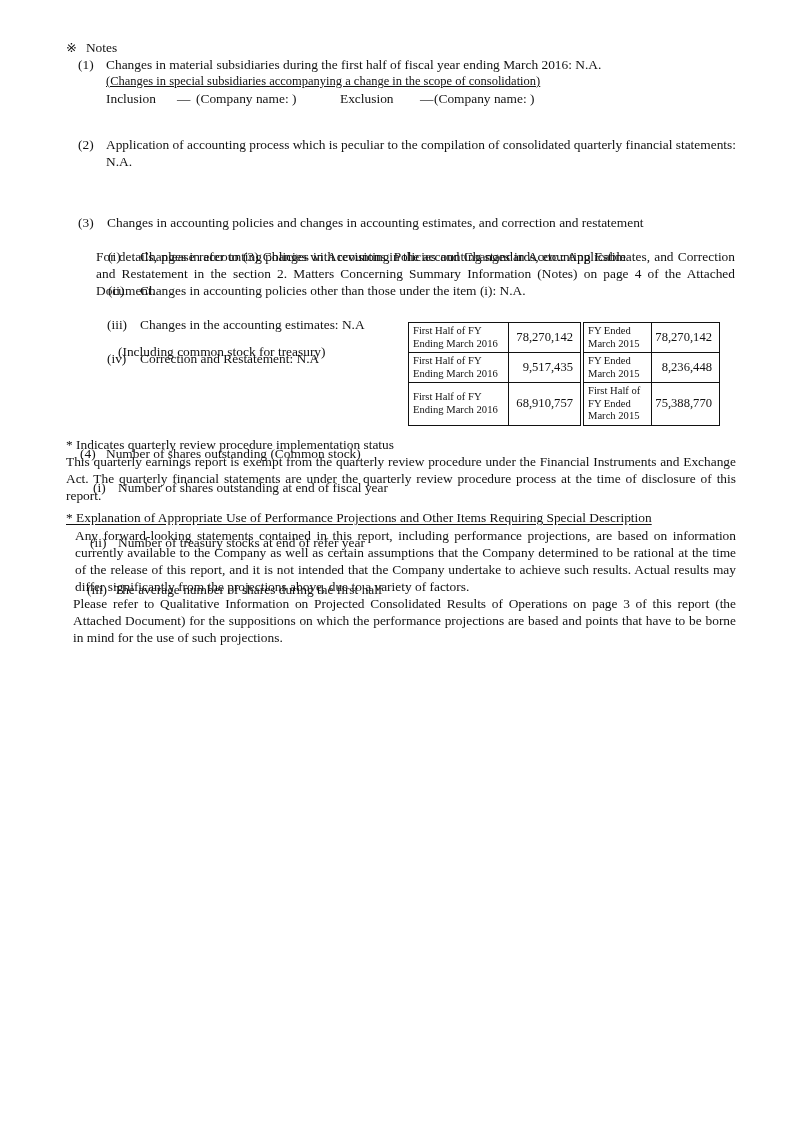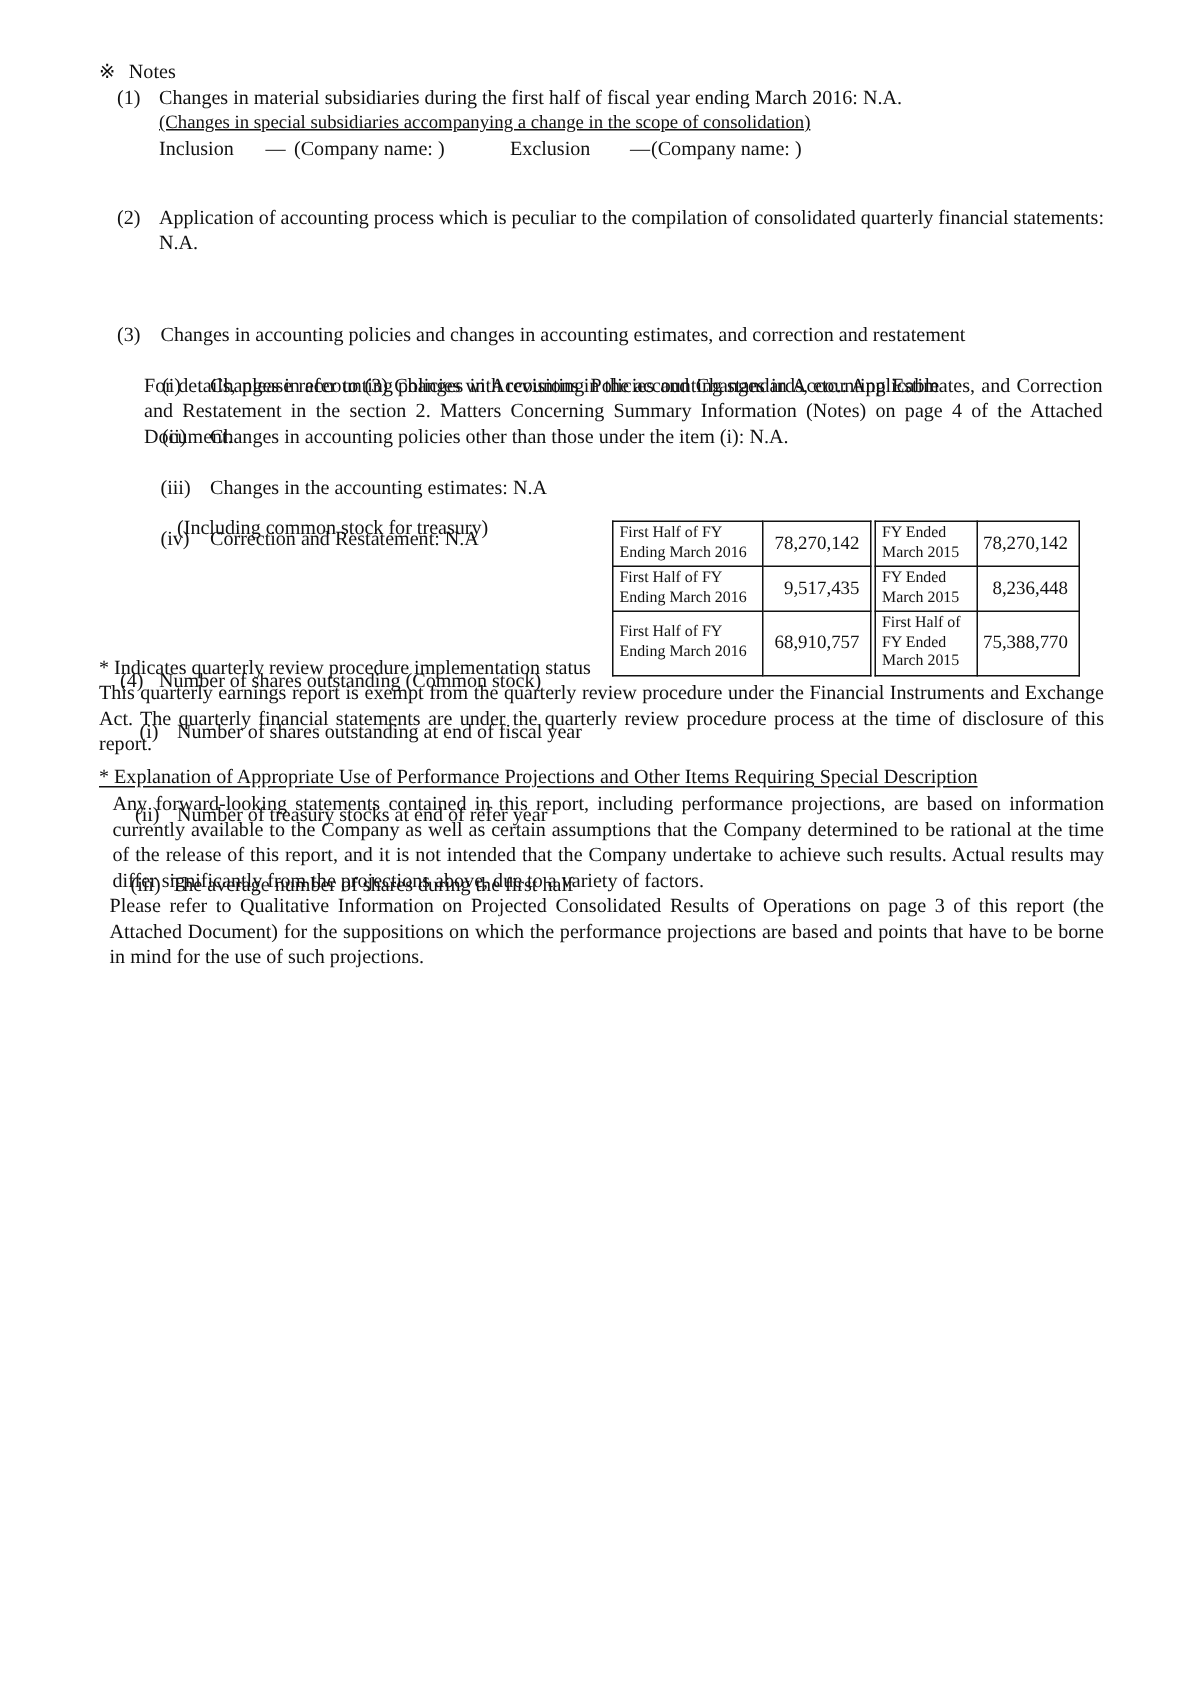--- a/index.html
+++ b/index.html
@@ -16,21 +16,21 @@
   }
   .abs { position:absolute; }
   .num { display:inline-block; vertical-align:top; }
   .hang { position:relative; }
   .hang .num { position:absolute; left:0; top:0; }
   .just { text-align:justify; }
   .small { font-size:12.5px;text-decoration:underline; }
   .marker { font-family:"DejaVu Sans","Liberation Serif",serif; font-size:13px; margin-right:9px; }
   .underline { text-decoration:underline; text-underline-offset:2px; }
 
-  table { border-collapse:collapse; table-layout:fixed;margin-top:25px; }
+  table { border-collapse:collapse; table-layout:fixed; }
   td { border:1px solid #111; vertical-align:middle; }
   td.period { font-size:10.6px; line-height:12.5px; padding:2px 2px 2px 4px; text-align:left; }
   td.value  { font-size:12.6px; padding:2px 7px 2px 2px; text-align:right; white-space:nowrap; }
   .tables-wrap { display:flex; }
 </style>
 </head>
 <body>
 
 <div class="page">
 

